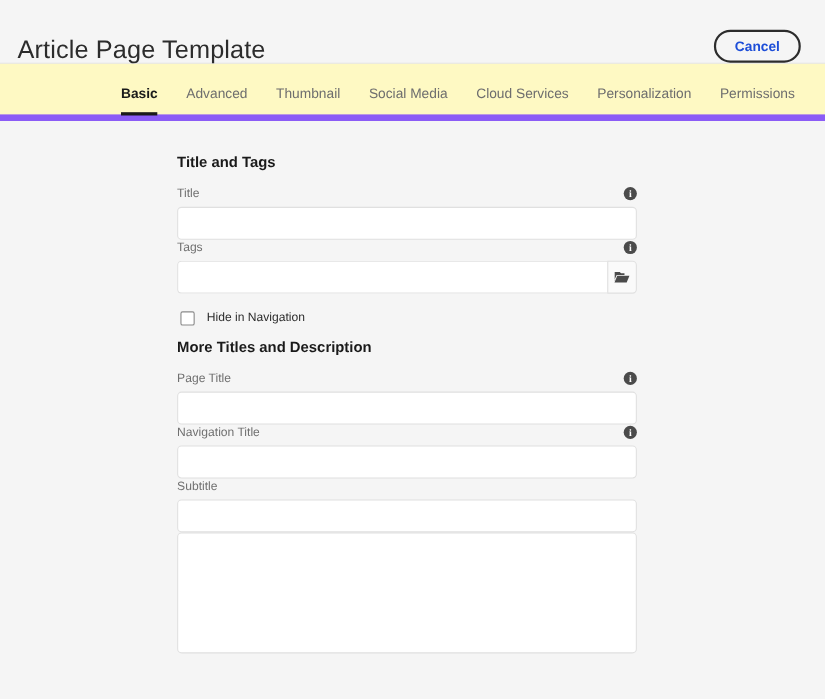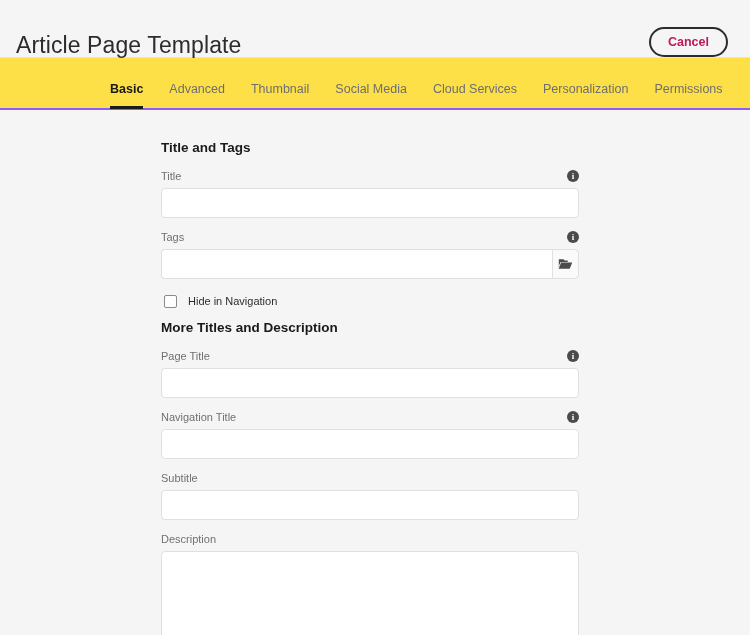--- a/index.html
+++ b/index.html
@@ -36,21 +36,21 @@
     display: flex;
     align-items: center;
     gap: 12px;
   }
   .btn-cancel {
     height: 30px;
     padding: 4px 17px;
     border: 2px solid #2c2c2c;
     border-radius: 16px;
     background: transparent;
-    color: #be185d;
+    color: #1d4ed8;
     font-family: "Liberation Sans", sans-serif;
     font-size: 12.5px;
     font-weight: 700;
     line-height: 1;
     cursor: pointer;
     display: flex;
     align-items: center;
     justify-content: center;
   }
   .btn-split {
@@ -95,22 +95,22 @@
     border-bottom: 2px solid #fff;
     transform: rotate(45deg) translate(-2px,-2px);
   }
 
   
   .tabbar {
     height: 52px;
     padding-left: 110px;
     display: flex;
     align-items: flex-end;
-    border-bottom: 2px solid #8b5cf6;
-    background: #fde047;
+    border-bottom: 6px solid #8b5cf6;
+    background: #fef9c3;
   }
   .tab {
     font-size: 12.5px;
     color: #6e6e6e;
     padding: 0 0 13px 0;
     margin-right: 26px;
     cursor: pointer;
     position: relative;
     white-space: nowrap;
     line-height: 1;
@@ -137,21 +137,21 @@
     margin-left: 161px;
   }
   .section-title {
     font-size: 13.5px;
     font-weight: 700;
     color: #1a1a1a;
     margin: 12px 0 14px 0;
   }
   .section-title.second { }
 
-  .field { margin-bottom: 12px; }
+  .field { margin-bottom: 0; }
   .field-label-row {
     display: flex;
     align-items: center;
     justify-content: space-between;
     margin-bottom: 5px;
     height: 14px;
   }
   .field-label {
     font-size: 11px;
     color: #707070;
@@ -316,21 +316,17 @@
 
     <div class="field">
       <div class="field-label-row">
         <span class="field-label">Subtitle</span>
         <span class="info-spacer"></span>
       </div>
       <input class="input" type="text" value="" style="">
     </div>
 
     <div class="field">
-      <div class="field-label-row">
-        <span class="field-label">Description</span>
-        <span class="info-spacer"></span>
-      </div>
       <textarea class="textarea" style=""></textarea>
     </div>
 
   </div>
 </div>
 
 </body></html>

